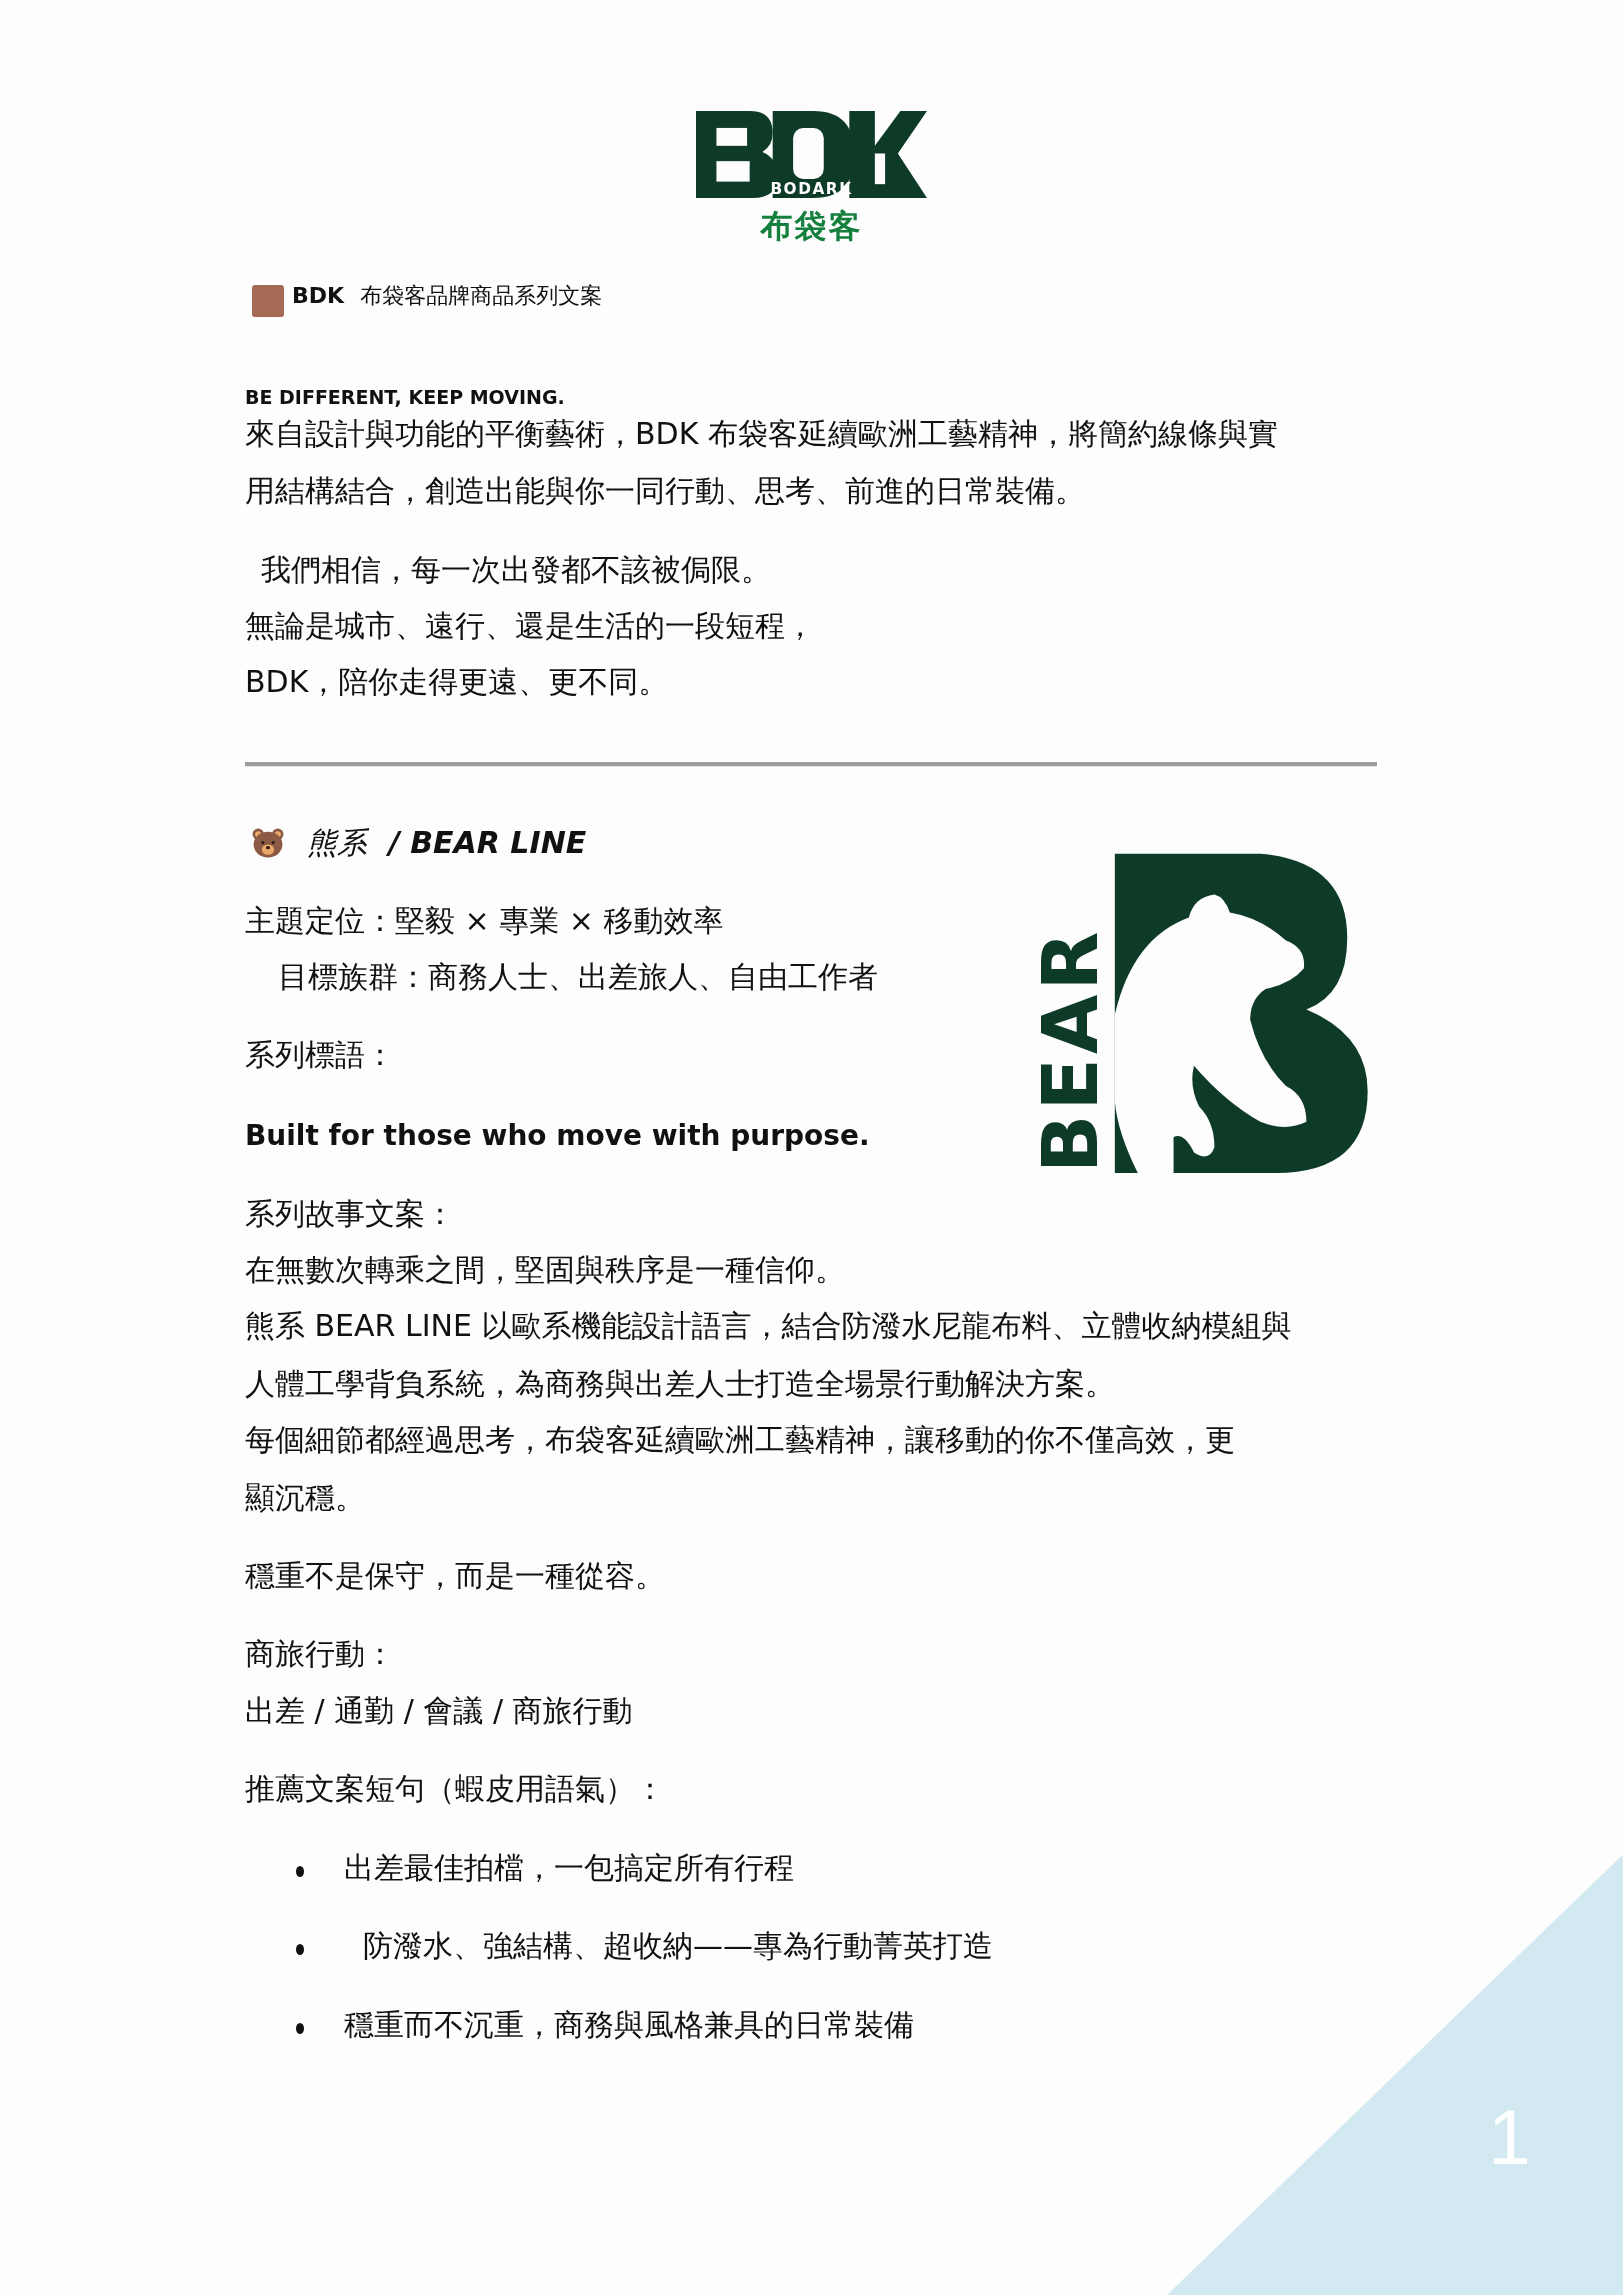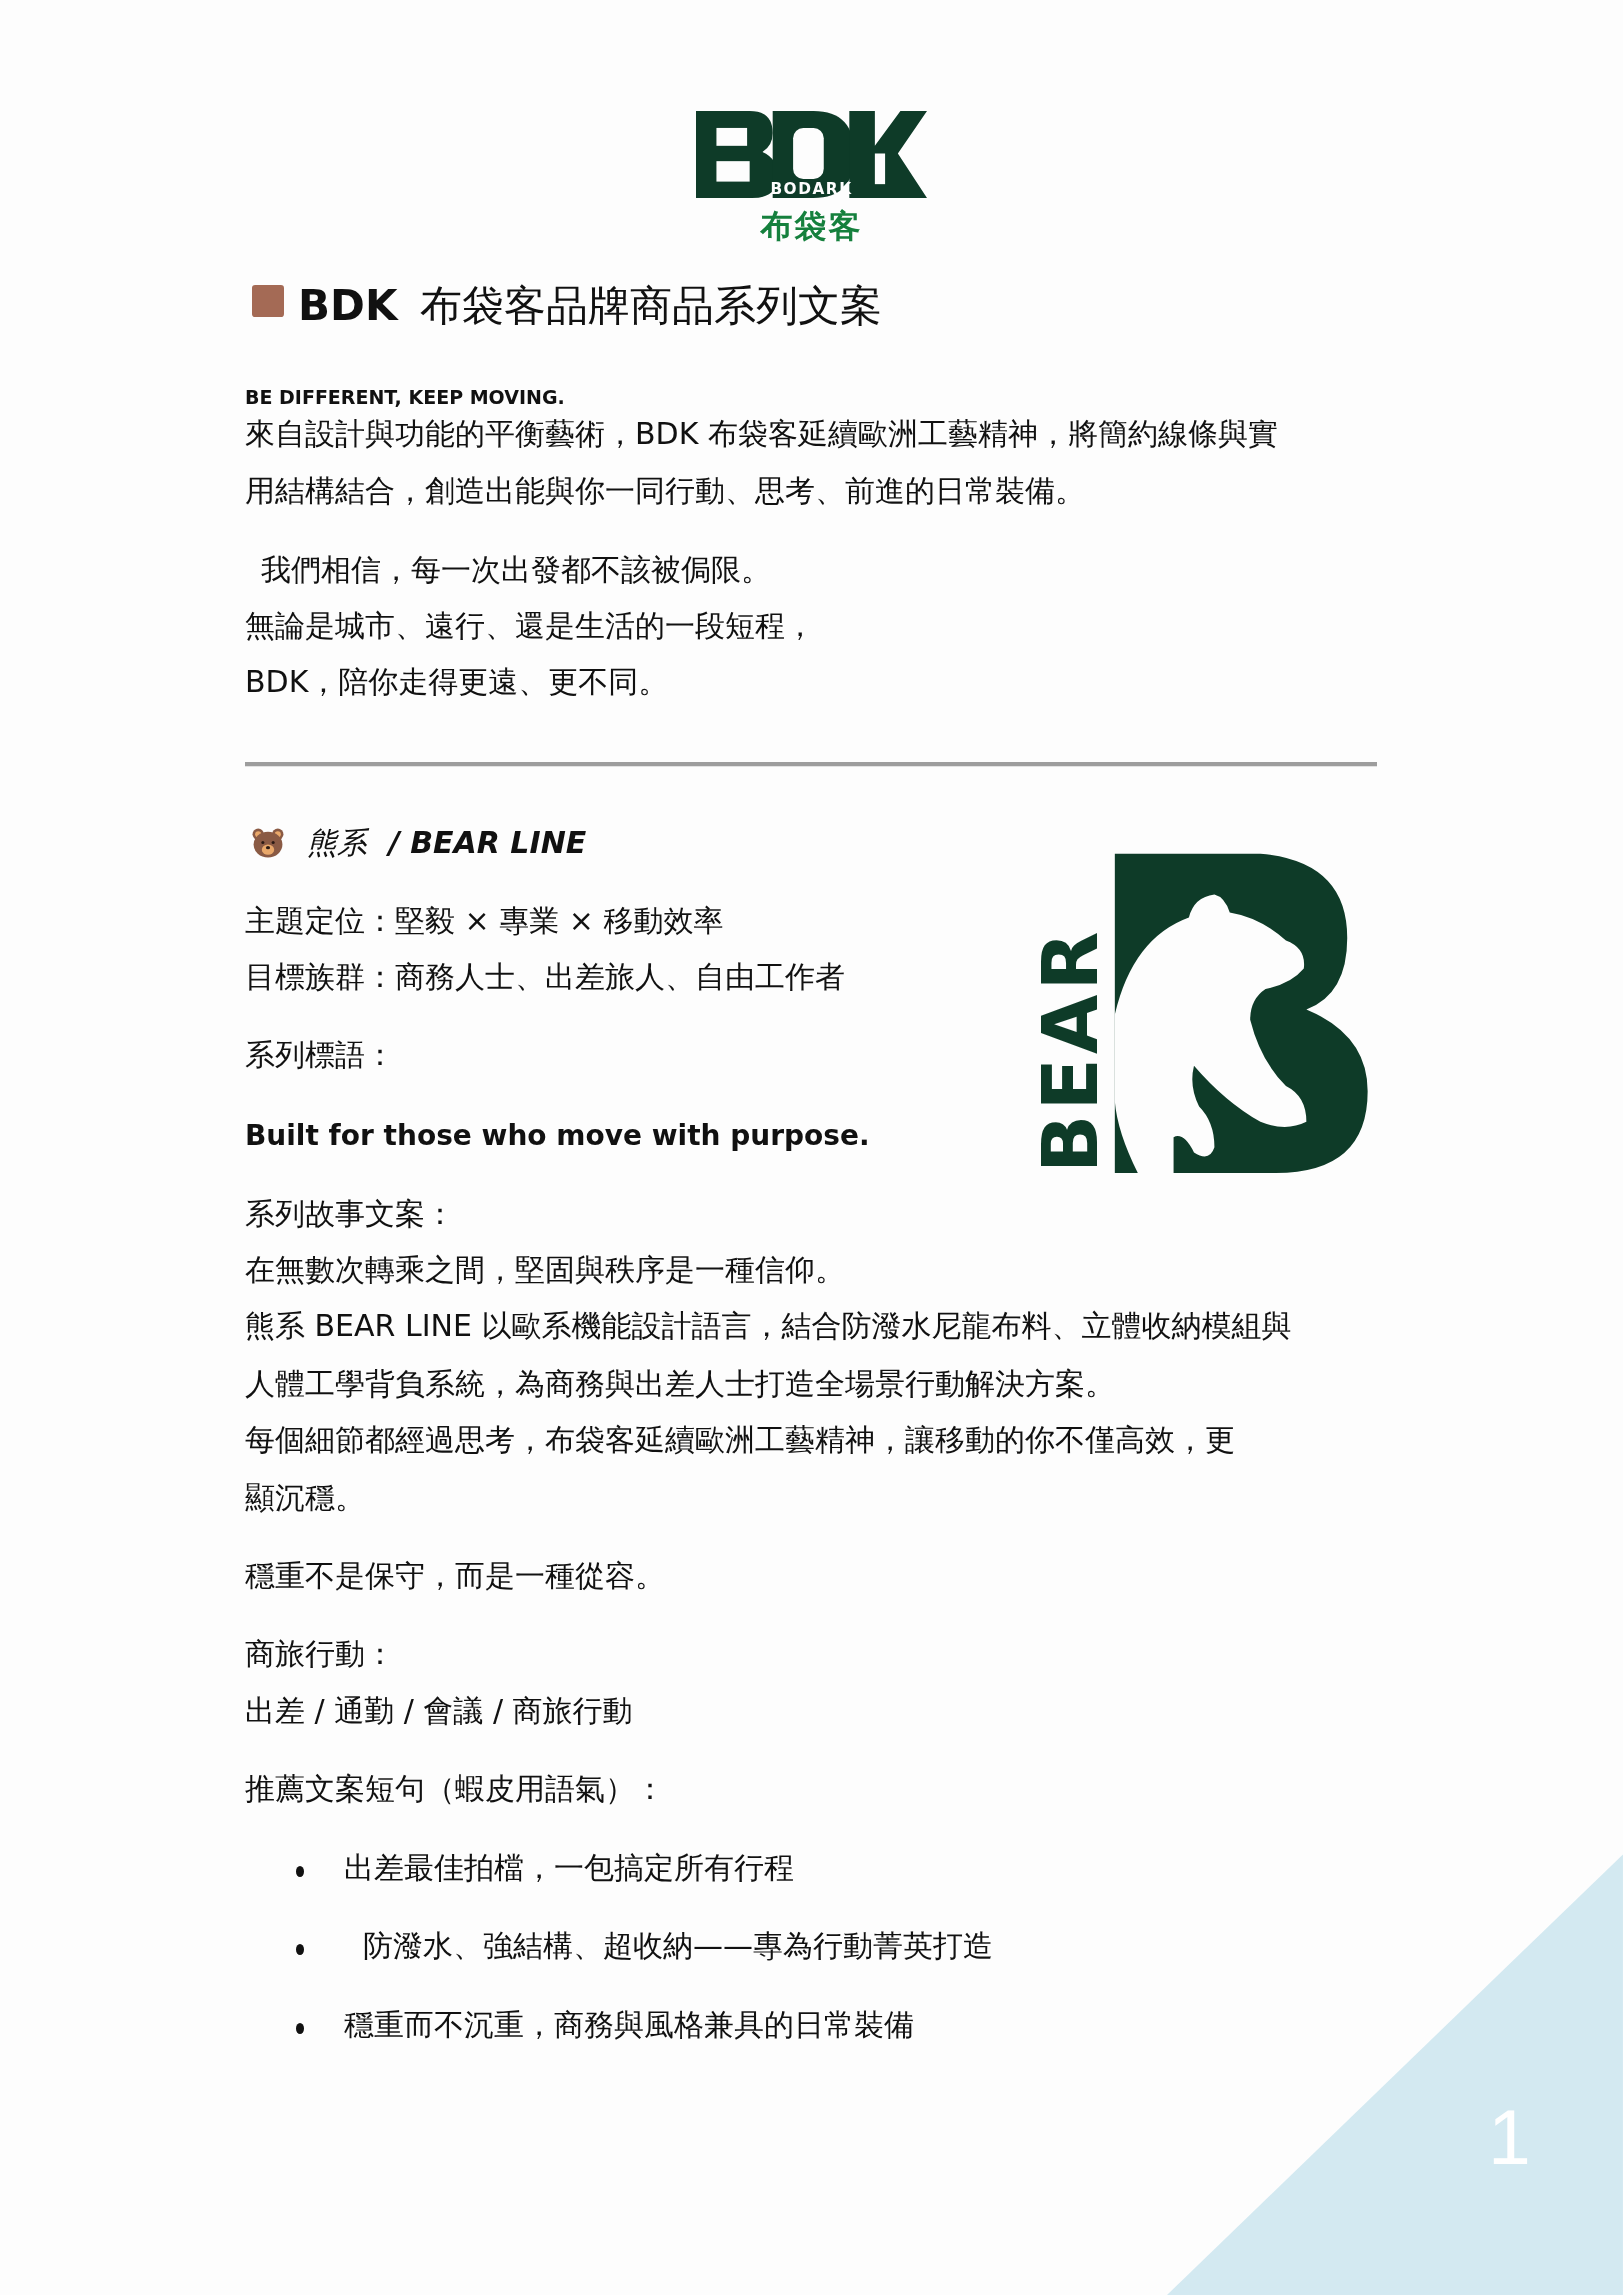--- a/index.html
+++ b/index.html
@@ -56,21 +56,21 @@
     <rect x="40" y="100" width="65" height="40" fill="#fdfdfd"></rect>
     <rect x="190" y="35" width="60" height="100" rx="20" fill="#fdfdfd"></rect>
     <rect x="350" y="85" width="20" height="60" fill="#fdfdfd"></rect>
 
     <text x="226" y="165" text-anchor="middle" font-family="DejaVu Sans, sans-serif" font-weight="bold" font-size="30" fill="#fdfdfd" letter-spacing="3">BODARK</text>
   </svg>
   <div class="bdk-cn">布袋客</div>
 </div>
 
 <div class="heading-sq"></div>
-<div class="txt" style="left:298px; top:285px; font-size:42px;">
+<div class="txt" style="left:292px; top:285px; font-size:22px;">
   <span class="bold">BDK</span>
   <span style="margin-left:9.2px;">布袋客品牌商品系列文案</span>
 </div>
 
 <div class="txt bold" style="top:388px; font-size:19px;">BE DIFFERENT, KEEP MOVING.</div>
 <div class="txt" style="top:419px;">來自設計與功能的平衡藝術，BDK  布袋客延續歐洲工藝精神，將簡約線條與實</div>
 <div class="txt" style="top:476px;">用結構結合，創造出能與你一同行動、思考、前進的日常裝備。</div>
 <div class="txt" style="top:555px;margin-left:16px;">我們相信，每一次出發都不該被侷限。</div>
 <div class="txt" style="top:611px;">無論是城市、遠行、還是生活的一段短程，</div>
 <div class="txt" style="top:667px;">BDK，陪你走得更遠、更不同。</div>
@@ -87,21 +87,21 @@
   <circle cx="23" cy="30" r="3" fill="#2b1a14"></circle>
   <circle cx="43" cy="30" r="3" fill="#2b1a14"></circle>
   <ellipse cx="33" cy="40" rx="4" ry="3" fill="#2b1a14"></ellipse>
 </svg>
 <div class="txt" style="left:307px; top:828px;font-style:italic;">
   <span>熊系</span>
   <span class="bold" style="margin-left:12.3px;">/ BEAR LINE</span>
 </div>
 
 <div class="txt" style="top:906px;">主題定位：堅毅 × 專業 × 移動效率</div>
-<div class="txt" style="top:962px;">目標族群：商務人士、出差旅人、自由工作者</div>
+<div class="txt" style="top:962px;margin-left:33px;">目標族群：商務人士、出差旅人、自由工作者</div>
 <div class="txt" style="top:1040px;">系列標語：</div>
 <div class="txt bold" style="top:1122px; font-size:28px;">Built for those who move with purpose.</div>
 <div class="txt" style="top:1199px;">系列故事文案：</div>
 <div class="txt" style="top:1255px;">在無數次轉乘之間，堅固與秩序是一種信仰。</div>
 <div class="txt" style="top:1311px;">熊系  BEAR LINE  以歐系機能設計語言，結合防潑水尼龍布料、立體收納模組與</div>
 <div class="txt" style="top:1369px;">人體工學背負系統，為商務與出差人士打造全場景行動解決方案。</div>
 <div class="txt" style="top:1425px;">每個細節都經過思考，布袋客延續歐洲工藝精神，讓移動的你不僅高效，更</div>
 <div class="txt" style="top:1483px;">顯沉穩。</div>
 <div class="txt" style="top:1561px;">穩重不是保守，而是一種從容。</div>
 <div class="txt" style="top:1639px;">商旅行動：</div>

